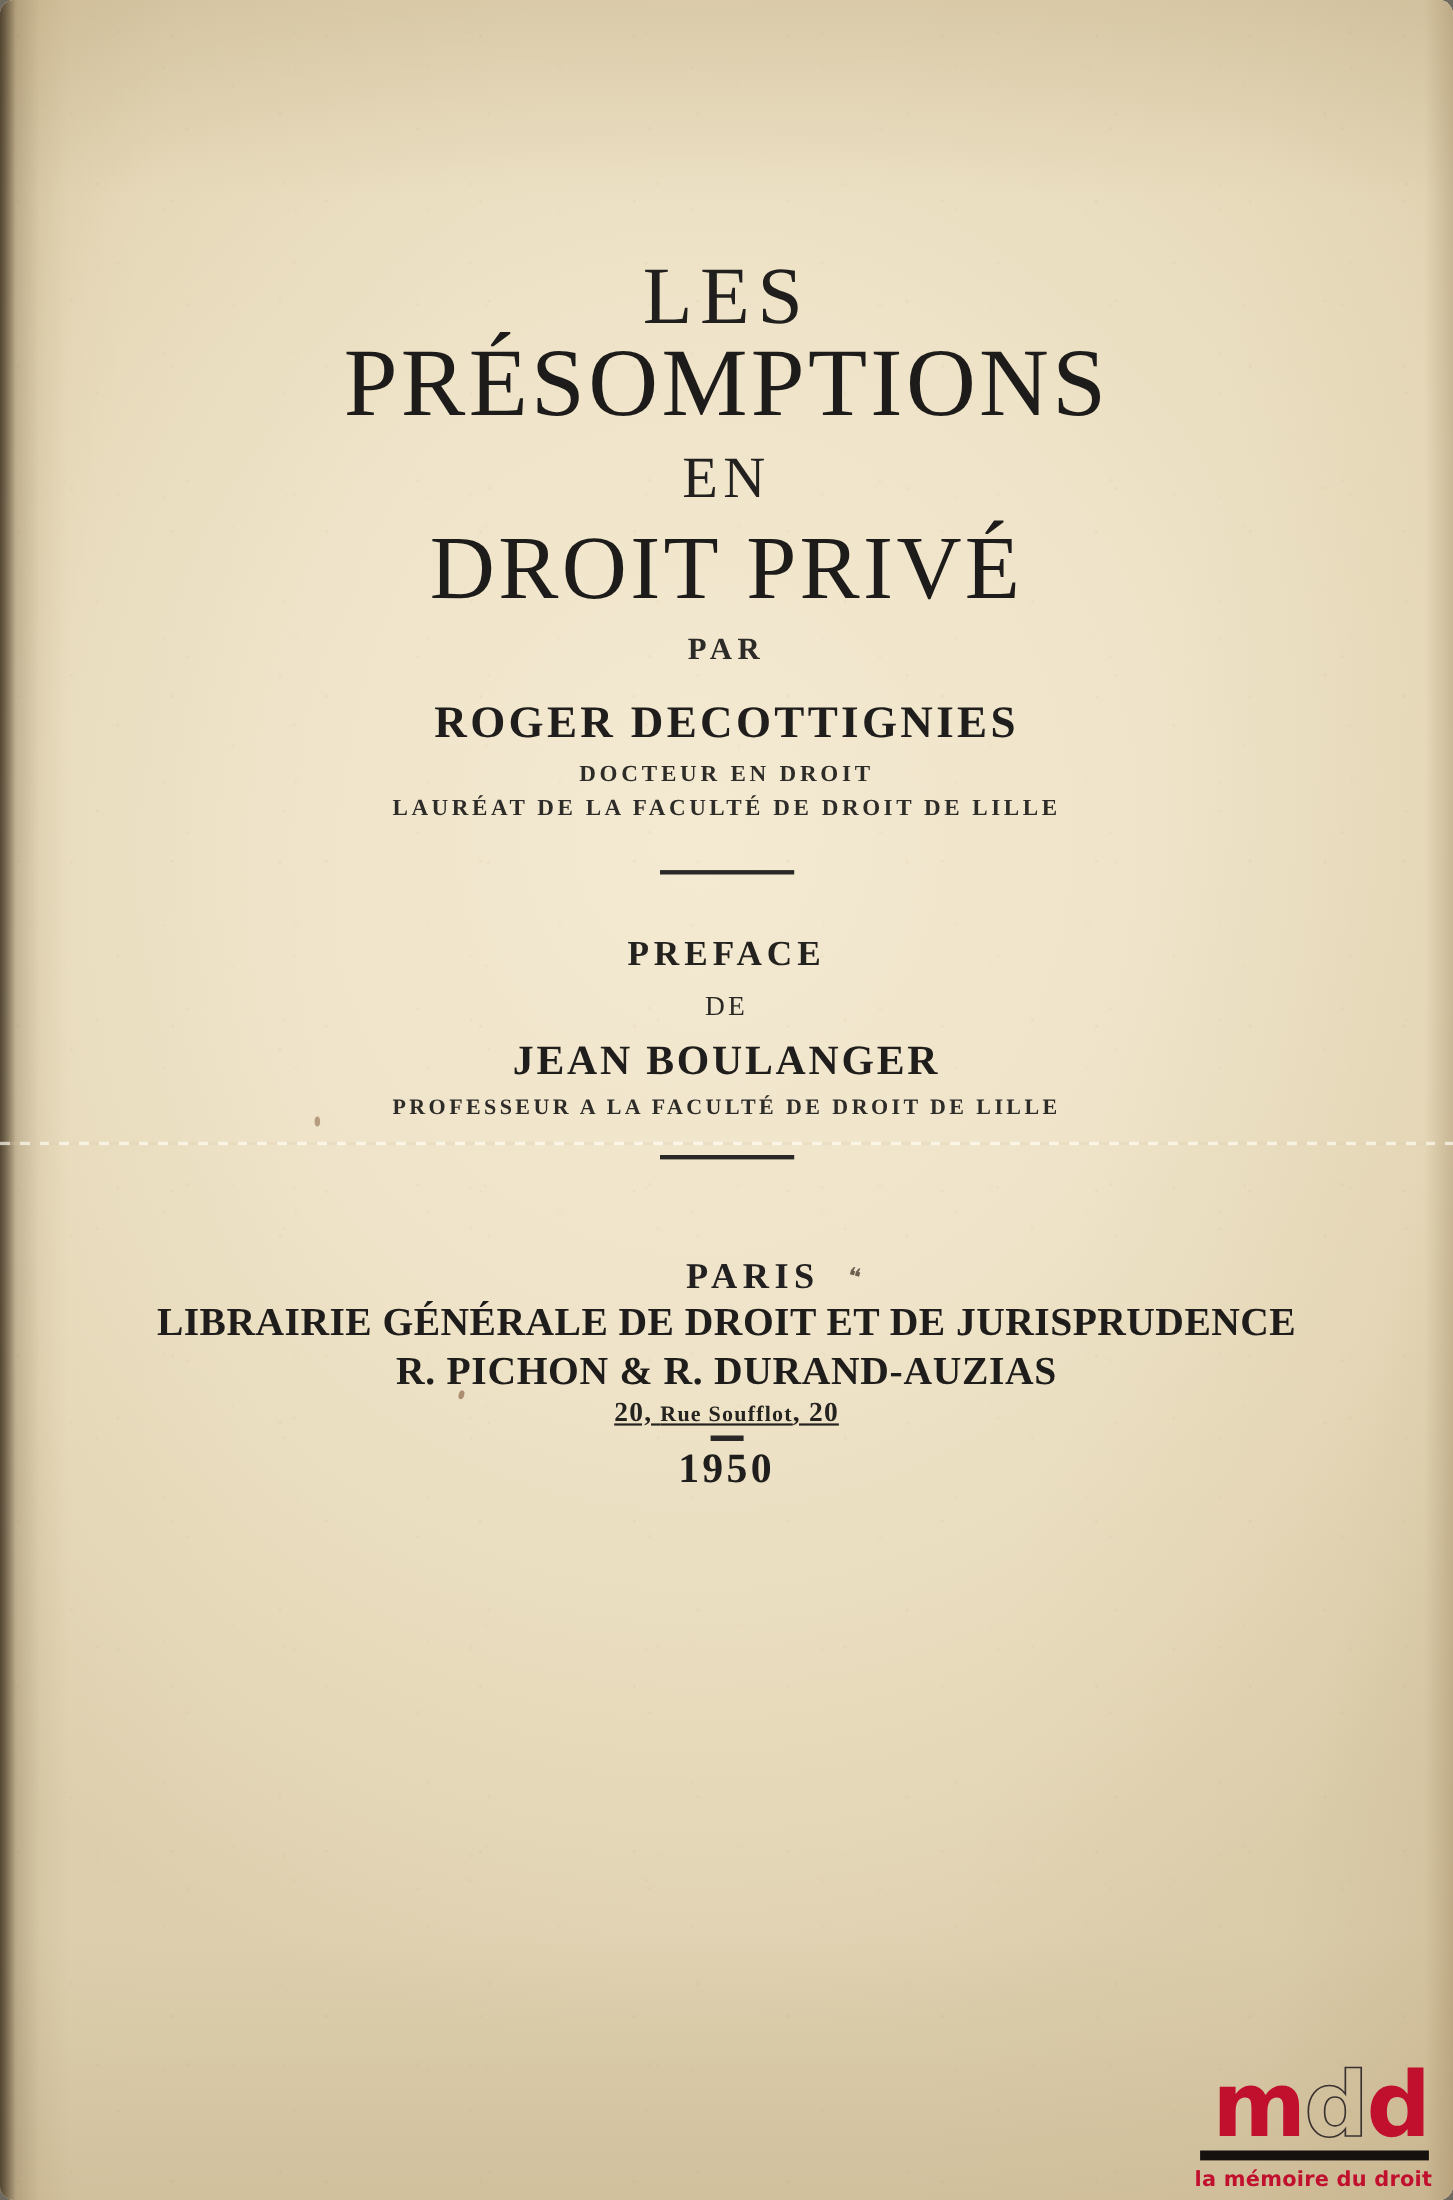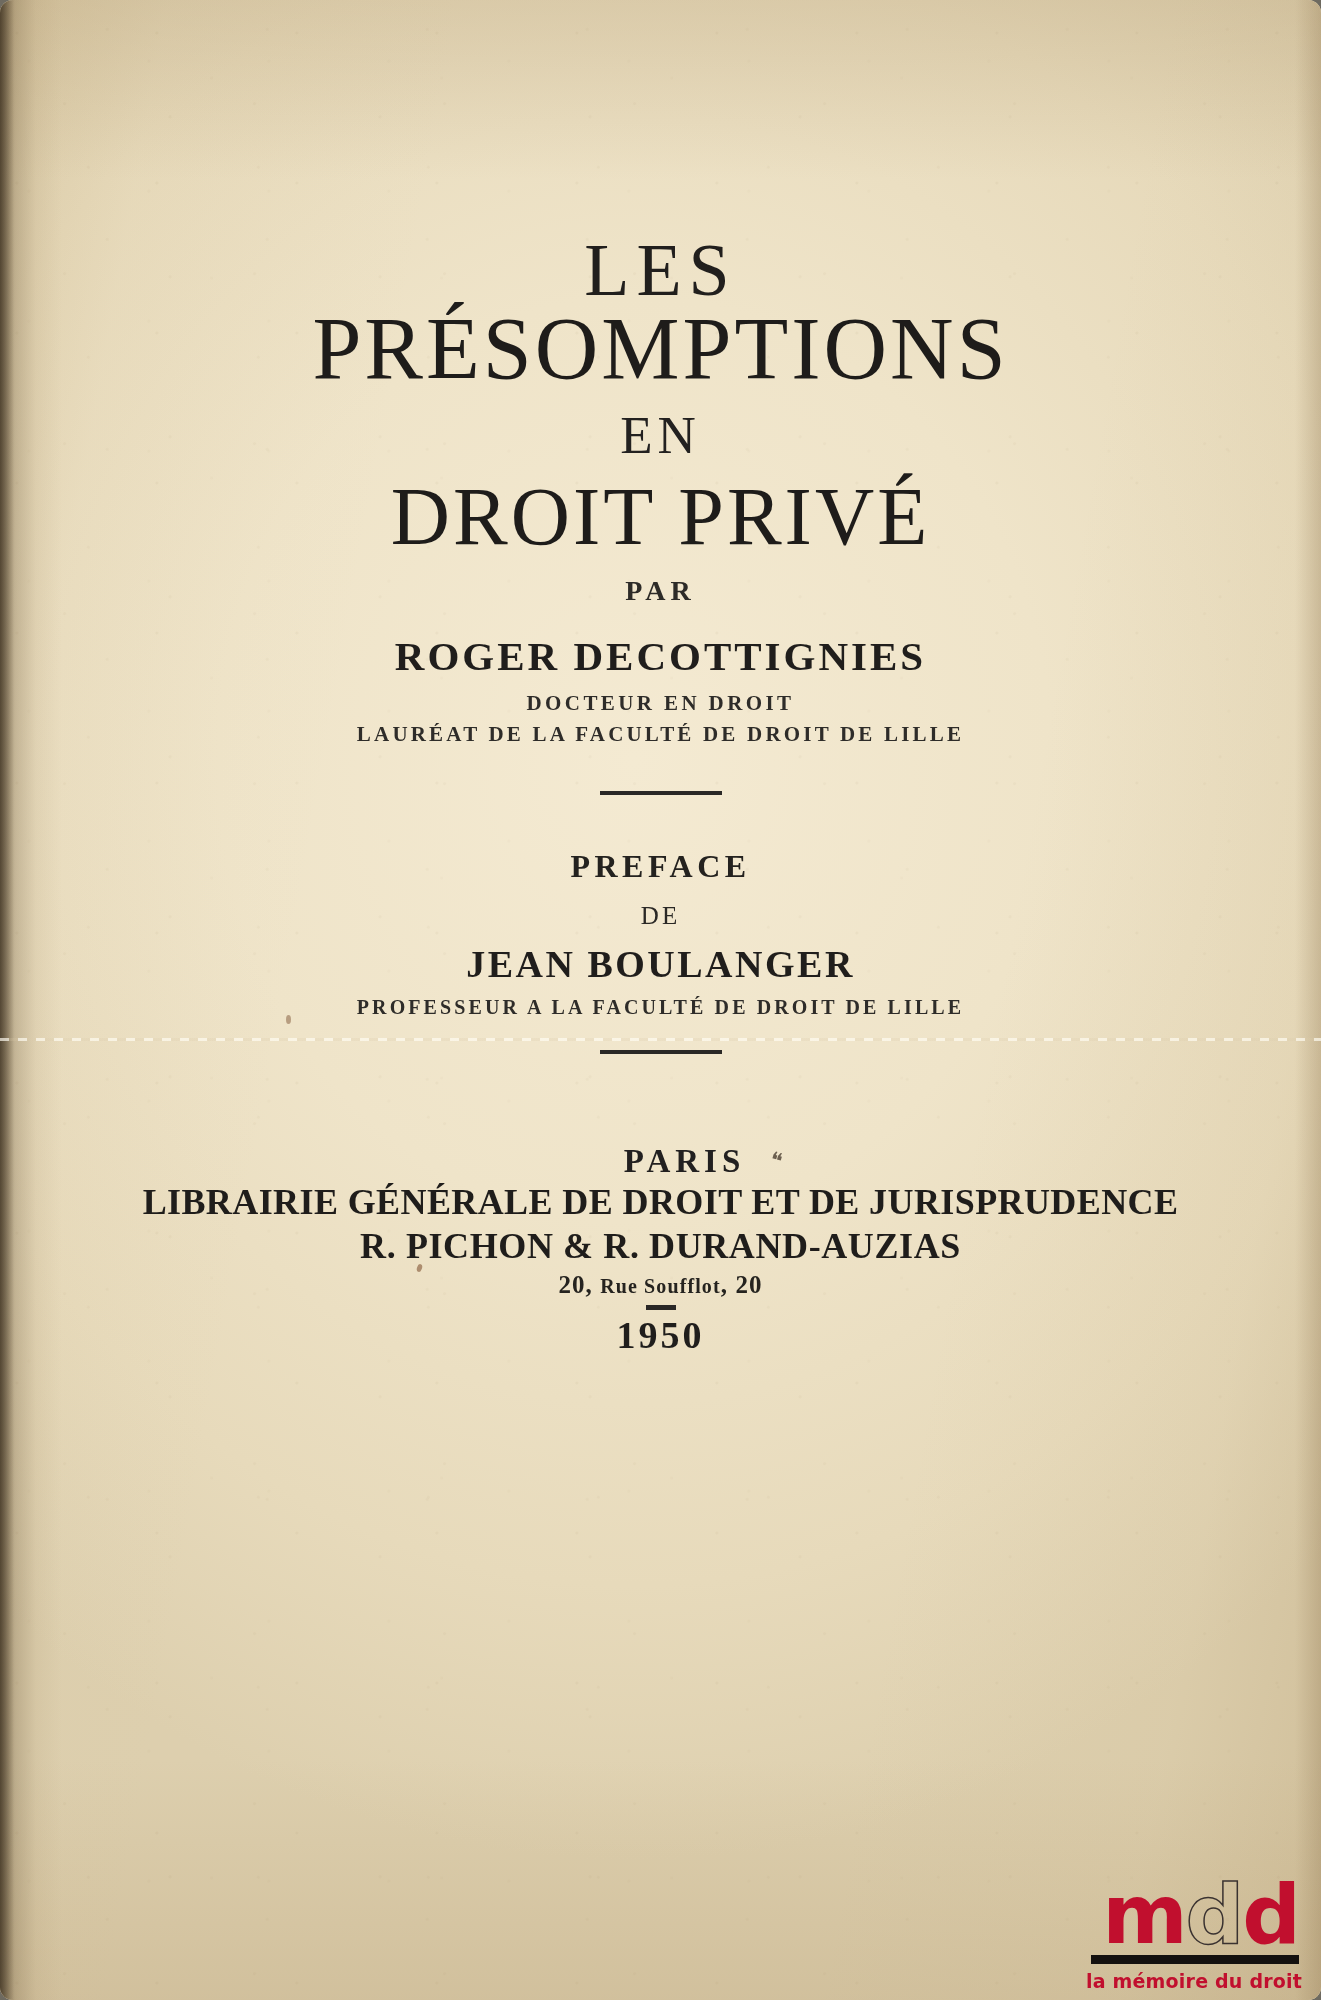--- a/index.html
+++ b/index.html
@@ -180,20 +180,21 @@
   }
   .t-pub2 {
     position: absolute; left: 0; right: 0; top: 1225px;
     font-size: 36px; letter-spacing: 0.6px; font-weight: 700;
     color: #1f1d1b;
   }
   .t-addr {
     position: absolute; left: 0; right: 0; top: 1271px;
     font-size: 25px; letter-spacing: 1.1px; font-weight: 700;
     color: #25231f;
+    text-decoration: underline;
   }
   .t-addr .sc { font-size: 20px; }
   .rule3 {
     position: absolute; left: 50%; top: 1305px;
     width: 30px; height: 5px; margin-left: -15px;
     background: #2a2826;
   }
   .t-year {
     position: absolute; left: 0; right: 0; top: 1313px;
     font-size: 38px; letter-spacing: 3px; font-weight: 700;

